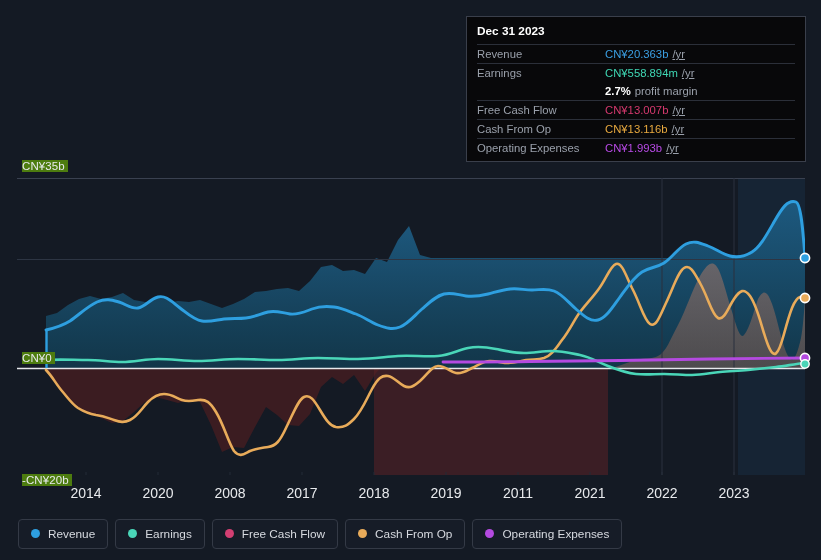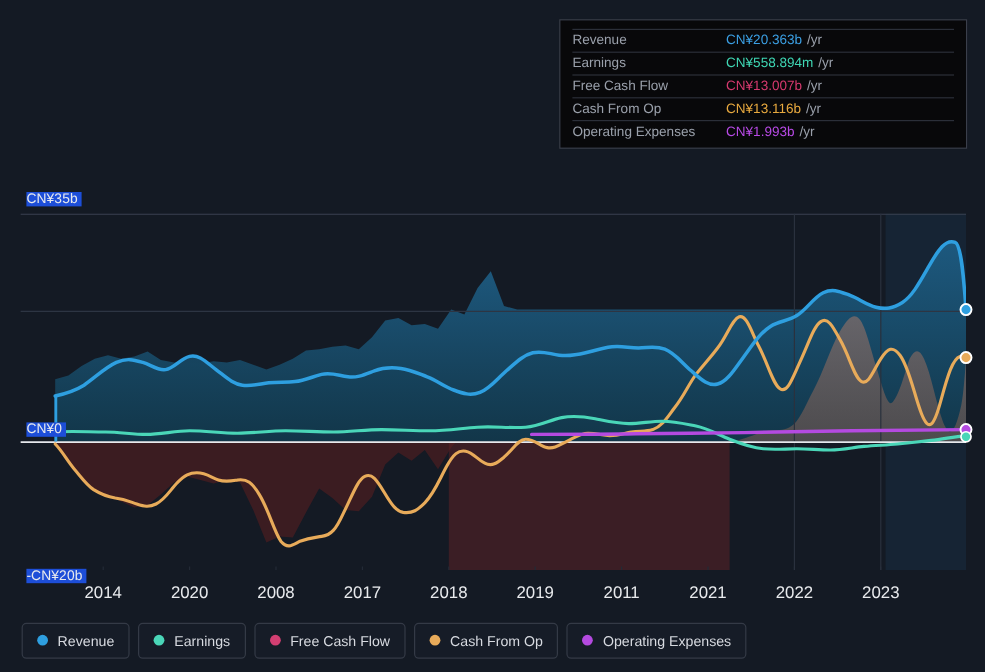--- a/index.html
+++ b/index.html
@@ -15,21 +15,21 @@
   #plot-area { position: absolute; left: 0; top: 0; width: 821px; height: 505px; }
   #plot-svg { position: absolute; left: 0; top: 0; }
 
   
   .y-label {
     position: absolute;
     color: #e8eaed;
     font-size: 11.5px;
     letter-spacing: .1px;
     white-space: nowrap;
-    background: #1d4ed8;
+    background: #4d7c0f;
     padding: 0 3px 0 0;
   }
   #y-label-top    { left: 22px; top: 160px; }
   #y-label-zero   { left: 22px; top: 352px; }
   #y-label-bottom { left: 22px; top: 474px; }
 
   
   .x-label {
     position: absolute;
     top: 485px;
@@ -55,21 +55,21 @@
   }
   .tt-row {
     display: flex; align-items: baseline;
     border-top: 1px solid #2b2f39;
     padding: 3px 0 3px 0;
     font-size: 11.3px;
   }
   .tt-row.noborder { border-top: none; }
   .tt-label { width: 128px; color: #9aa0ab; flex: none; }
   .tt-value { font-weight: normal; }
-  .tt-unit  { color: #9aa0ab; font-weight: normal; margin-left: 4px; }
+  .tt-unit  { color: #9aa0ab; font-weight: normal; margin-left: 4px; text-decoration: underline; }
   .tt-sub   { color: #ffffff; font-weight: bold; }
   .tt-subunit { color: #9aa0ab; font-weight: normal; margin-left: 4px; }
 
   
   #legend {
     position: absolute; left: 0; top: 507px;
     width: 821px; height: 53px;
     display: flex; align-items: center; gap: 7px;
     padding-left: 18px;
   }
@@ -247,33 +247,39 @@
     <div class="x-label" style="left:302px">2017</div>
     <div class="x-label" style="left:374px">2018</div>
     <div class="x-label" style="left:446px">2019</div>
     <div class="x-label" style="left:518px">2011</div>
     <div class="x-label" style="left:590px">2021</div>
     <div class="x-label" style="left:662px">2022</div>
     <div class="x-label" style="left:734px">2023</div>
   </div>
 
   <div id="tooltip">
+    <div id="tooltip-date">Dec 31 2023</div>
 
     <div class="tt-row">
       <div class="tt-label">Revenue</div>
       <div class="tt-value" style="color:#3b9fe3">CN¥20.363b</div>
       <div class="tt-unit">/yr</div>
     </div>
 
     <div class="tt-row">
       <div class="tt-label">Earnings</div>
       <div class="tt-value" style="color:#3fd7b4">CN¥558.894m</div>
       <div class="tt-unit">/yr</div>
     </div>
 
+    <div class="tt-row noborder">
+      <div class="tt-label"></div>
+      <div class="tt-sub">2.7%</div>
+      <div class="tt-subunit">profit margin</div>
+    </div>
 
     <div class="tt-row">
       <div class="tt-label">Free Cash Flow</div>
       <div class="tt-value" style="color:#d6396e">CN¥13.007b</div>
       <div class="tt-unit">/yr</div>
     </div>
 
     <div class="tt-row">
       <div class="tt-label">Cash From Op</div>
       <div class="tt-value" style="color:#e8a93f">CN¥13.116b</div>

